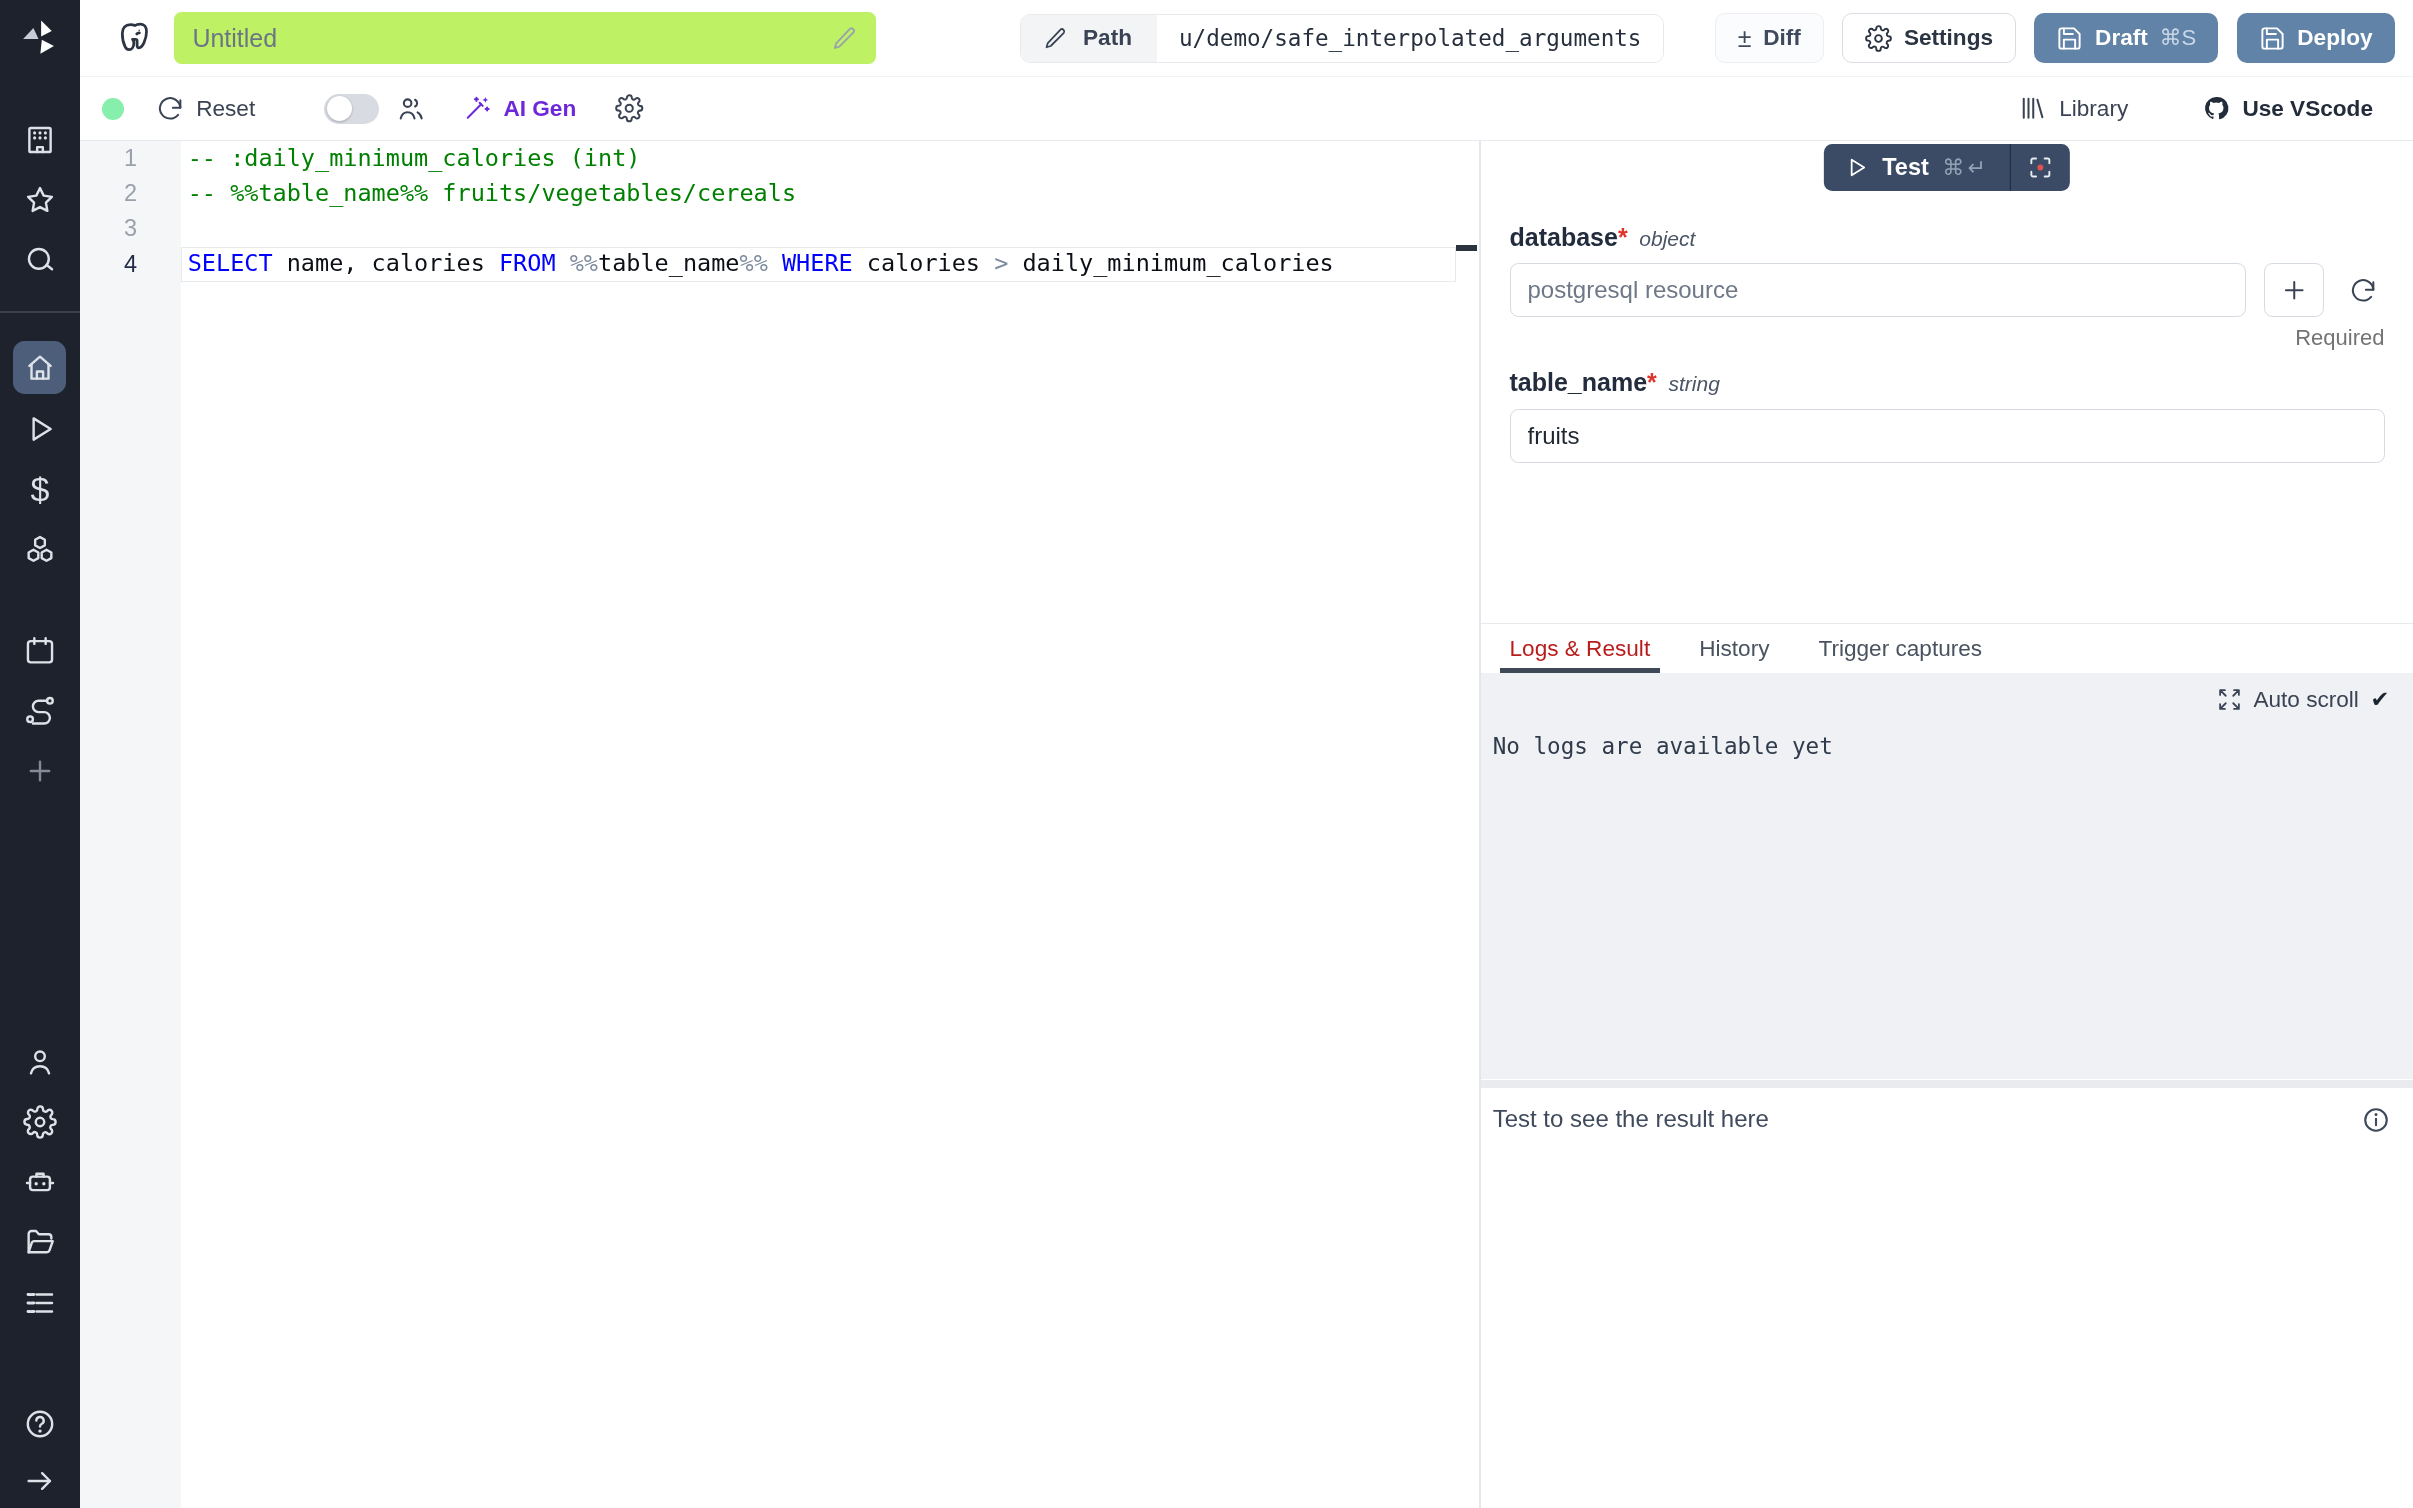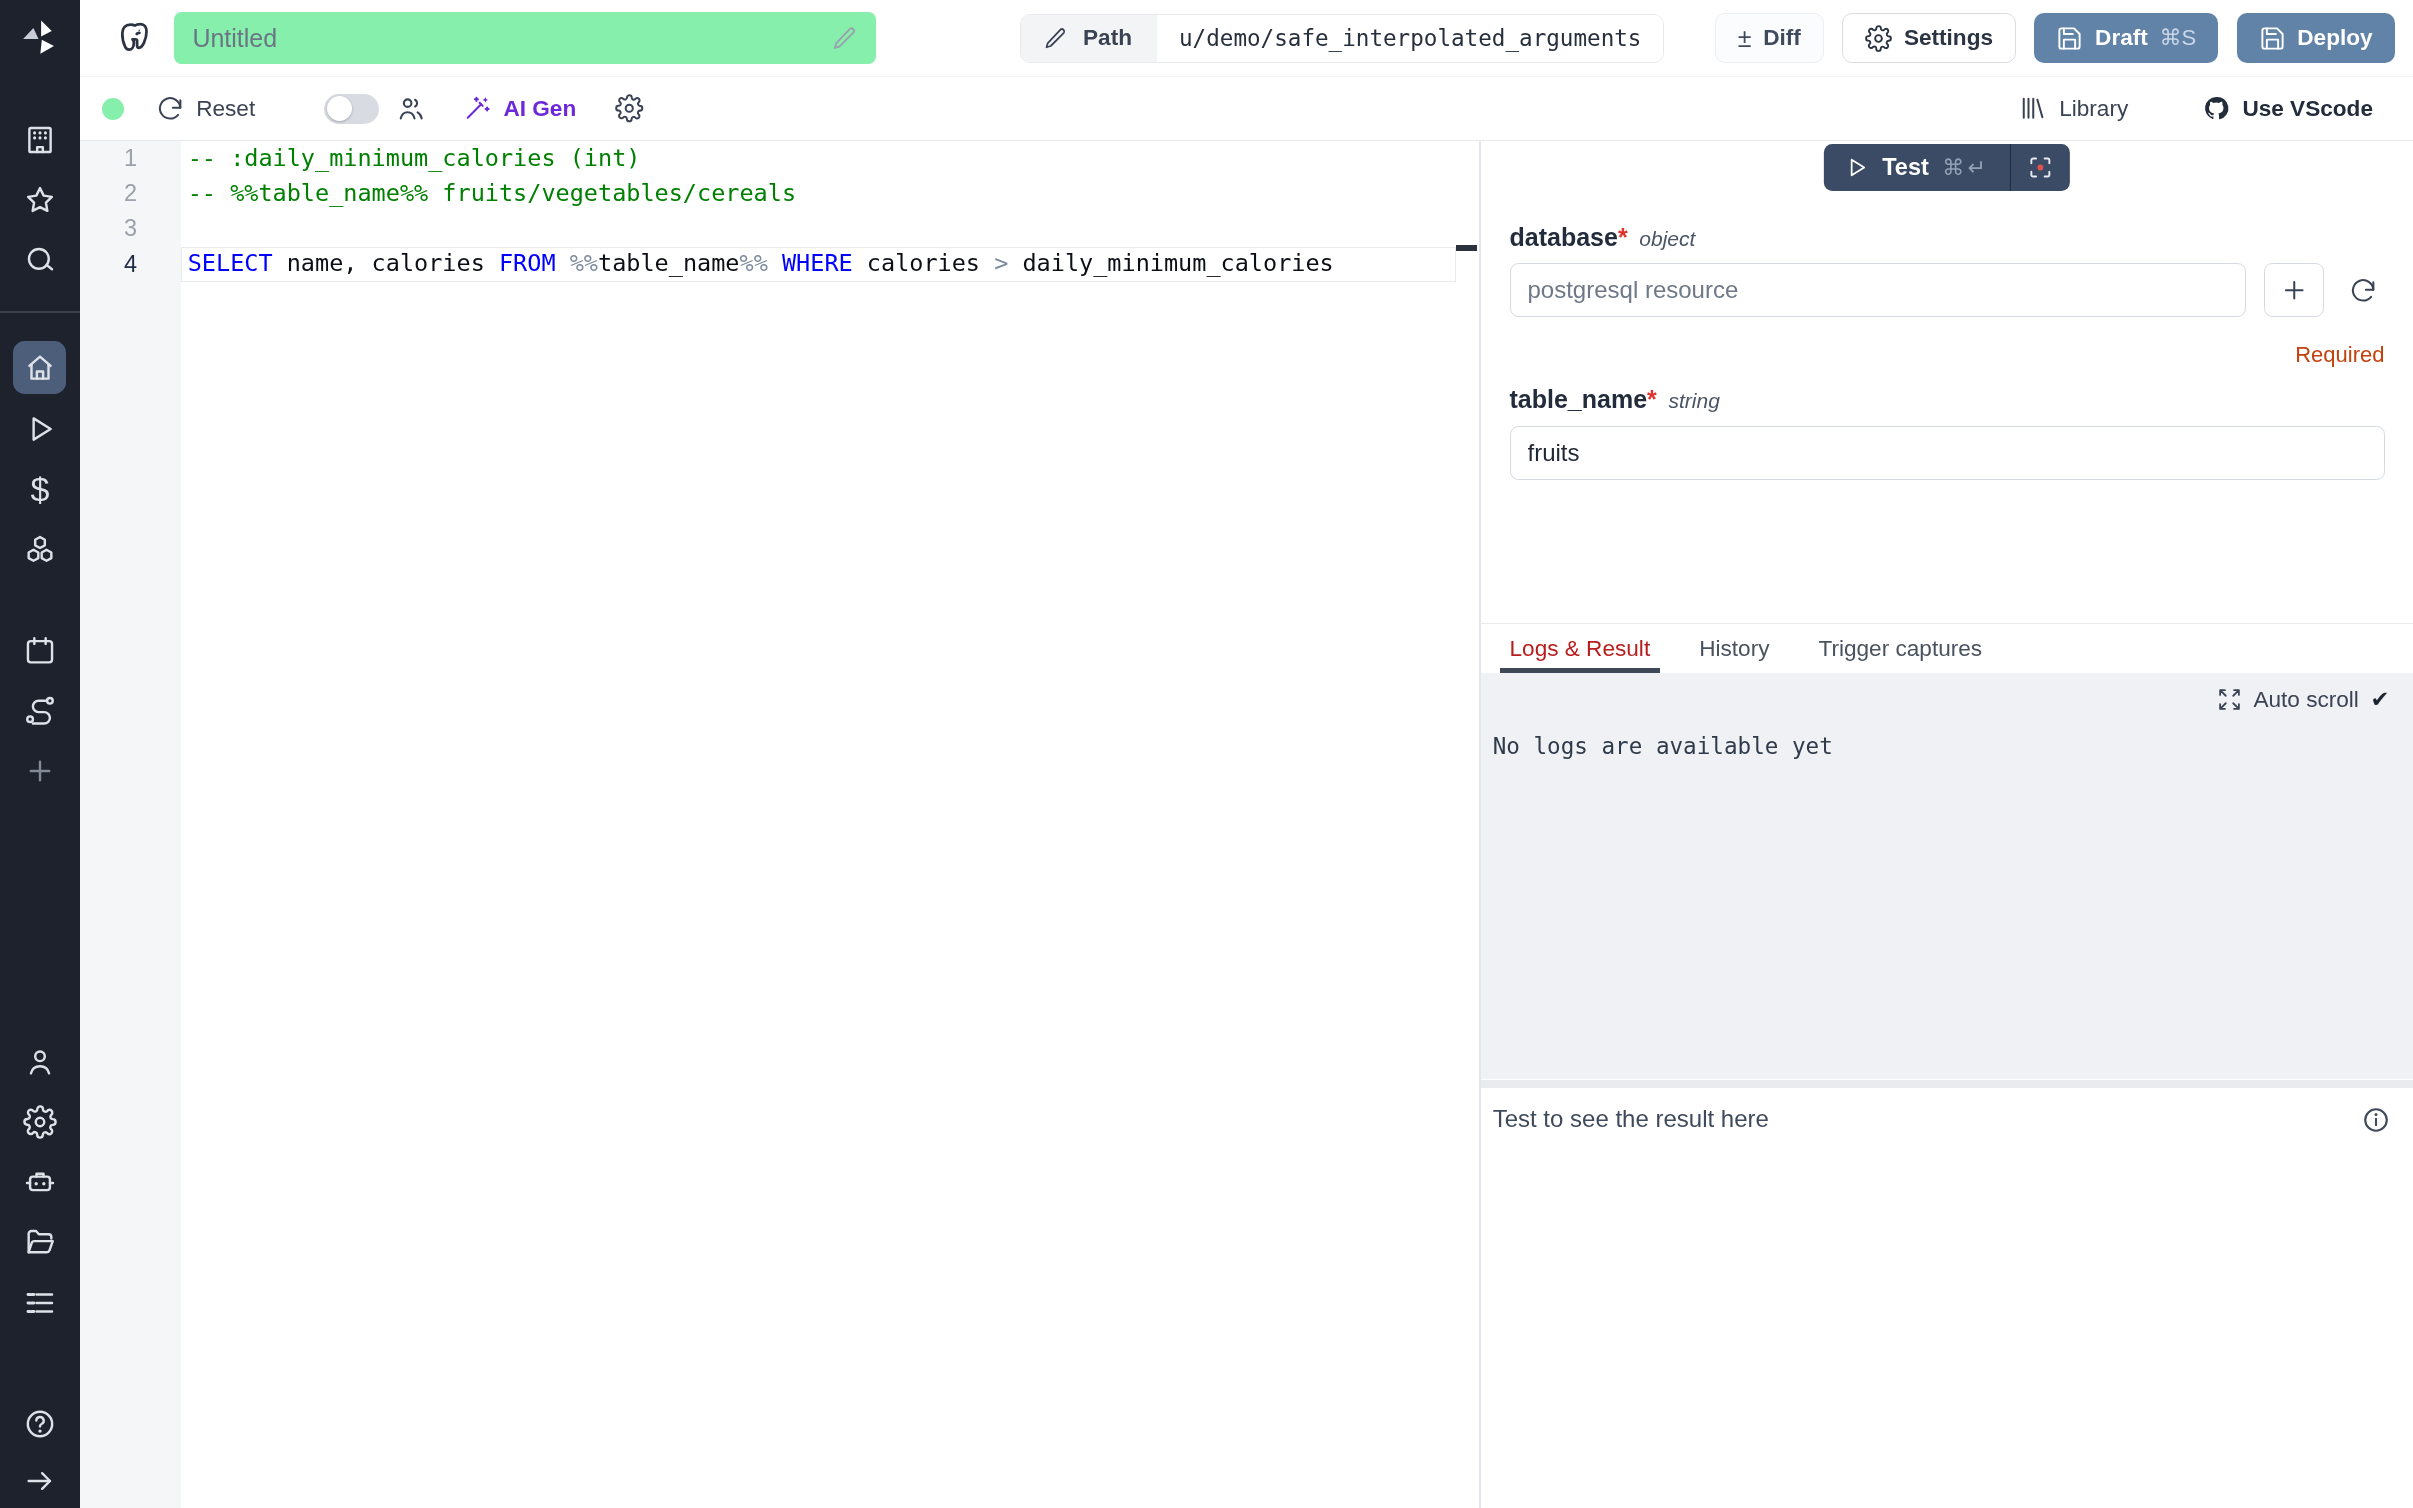--- a/index.html
+++ b/index.html
@@ -16,21 +16,21 @@
   .rbtn svg { width:34px; height:34px; }
   .rail .divider { position:absolute; left:0; top:311px; width:80px; height:1.7px; background:#39404d; }
   .rbtn.active { left:13.4px; width:53px; height:53px; background:#4c5e7a; border-radius:11.7px; }
   .rbtn.dim { color:#838b99; }
   .dollar { font-size:34px; font-weight:400; color:#dde2e9; line-height:1; }
 
   
   .topbar { position:absolute; left:80px; top:0; right:0; height:77px; background:#fff;
     display:flex; align-items:center; border-bottom:0.8px solid #f1f2f5; z-index:20; }
   .pgicon { margin-left:35px; color:#2c3444; }
-  .title-pill { margin-left:20px; width:702px; height:52px; background:#86efac; border-radius:7.5px;
+  .title-pill { margin-left:20px; width:702px; height:52px; background:#bef264; border-radius:7.5px;
     display:flex; align-items:center; padding:0 18.4px; cursor:text; }
   .title-pill .t { font-size:25px; color:#6b7585; flex:1; }
   .title-pill .pen { color:#9aa2ae; }
   .path-pill { margin-left:144px; height:49px; border:1.7px solid #e7e9ed; border-radius:10px;
     display:flex; align-items:stretch; overflow:hidden; cursor:pointer; }
   .path-pill .seg1 { background:#f3f4f6; display:flex; align-items:center; gap:15px; padding:0 25px 0 22px;
     font-size:22.6px; font-weight:600; color:#3a4354; }
   .path-pill .seg2 { background:#fff; display:flex; align-items:center; padding:0 22px;
     font-size:22.6px; color:#272f3d; }
   .tb-actions { margin-left:auto; margin-right:18.4px; display:flex; gap:18.4px; }
@@ -90,21 +90,21 @@
   .f-star { color:#e0342f; font-size:25px; font-weight:700; }
   .f-type { font-size:21px; font-style:italic; color:#4a5566; }
   .f-row { display:flex; gap:18.4px; margin-top:11.7px; }
   .inp { height:54px; border:1.7px solid #d5dae0; border-radius:8.4px; padding:0 17px; font-size:24px;
     color:#1f2733; font-family:"Liberation Sans",sans-serif; background:#fff; outline:none; width:100%; }
   .inp::placeholder { color:#6e7887; }
   .sq-btn { flex:none; width:60px; height:54px; border:1.7px solid #d5dae0; border-radius:8.4px; background:#fff;
     display:flex; align-items:center; justify-content:center; color:#3a4354; cursor:pointer; }
   .sq-btn svg, .ref-btn svg { width:28.5px; height:28.5px; }
   .ref-btn { flex:none; width:42px; display:flex; align-items:center; justify-content:center; color:#3a4354; cursor:pointer; }
-  .req { text-align:right; color:#c2410c; font-size:22px; margin-top:25px; }
+  .req { text-align:right; color:#737373; font-size:22px; margin-top:8px; }
   .field2 { margin-top:17px; }
 
   .tabs { position:absolute; left:0; right:0; top:482px; height:50px; border-top:1.7px solid #e8eaee;
     display:flex; align-items:stretch; padding-left:28.5px; gap:49px; background:#fff; }
   .tab { display:flex; align-items:center; font-size:22.6px; color:#49525f; cursor:pointer; position:relative; }
   .tab.active { color:#b91c1c; font-weight:400; }
   .tab.active::after { content:""; position:absolute; left:-10px; right:-10px; bottom:0; height:5px; background:#3f4856; }
 
   .logs { position:absolute; left:0; right:0; top:532px; height:406px; background:#eff1f4; }
   .autoscroll { position:absolute; right:23.5px; top:13.4px; display:flex; align-items:center; gap:11.7px;

